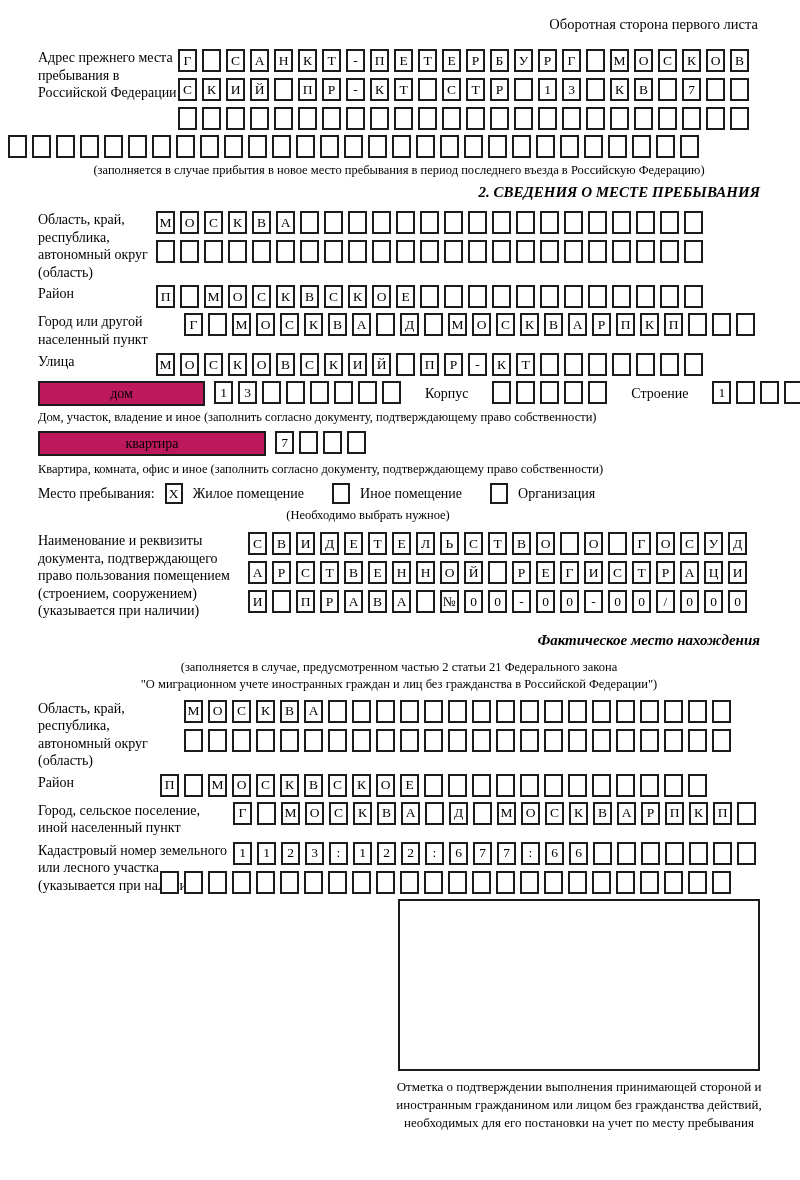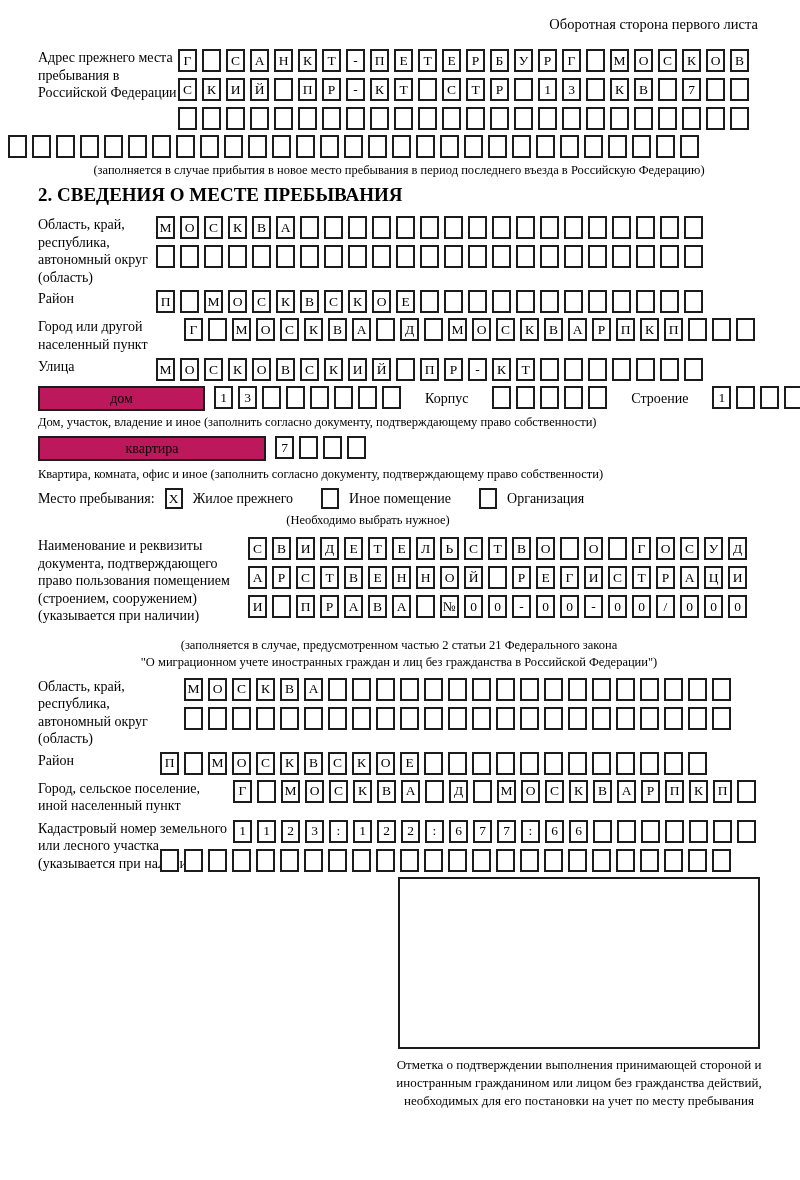--- a/index.html
+++ b/index.html
@@ -35,22 +35,23 @@
     display: inline-flex; align-items: center; justify-content: center;
     font-size: 13.5px; line-height: 1;
     background: #fff; flex: 0 0 auto;
   }
   .full-row { margin-left: -30px; margin-bottom: 4px; }
   .note {
     font-size: 12.5px; line-height: 16px; margin-bottom: 6px;
   }
   .note.center { text-align: center; }
   .section-title {
-    text-align: left; font-weight: bold; font-size: 19px;
+    text-align: right; font-weight: bold; font-size: 15px;
     margin: 4px 0 10px 0;
+    font-style: italic;
   }
   .mb4 { margin-bottom: 4px; }
   .wide-box {
     border: 2px solid #1c1c1c; height: 25px;
     display: inline-flex; align-items: center; justify-content: center;
     font-size: 14px; flex: 0 0 auto; background: #be185d;
   }
   .dom-box { width: 167px; margin-right: 9px; }
   .kv-box { width: 228px; margin-right: 9px; }
   .inline-label { font-size: 14px; line-height: 25px; margin: 0 24px; flex: 0 0 auto; }
@@ -385,21 +386,21 @@
         <span class="cell"></span>
         <span class="cell"></span>
         <span class="cell"></span>
       </div>
   </div>
   <div class="note">Квартира, комната, офис и иное (заполнить согласно документу, подтверждающему право собственности)</div>
 
   <div class="row stay-row">
     <span class="stay-label">Место пребывания:</span>
     <span class="checkbox">X</span>
-    <span class="opt-label">Жилое прежнего</span>
+    <span class="opt-label">Жилое помещение</span>
     <span class="checkbox"></span>
     <span class="opt-label">Иное помещение</span>
     <span class="checkbox"></span>
     <span class="opt-label last">Организация</span>
   </div>
   <div class="note choose-note">(Необходимо выбрать нужное)</div>
 
   <div class="row doc-block">
     <div class="label w210">Наименование и реквизиты документа, подтверждающего право пользования помещением (строением, сооружением) (указывается при наличии)</div>
     <div class="cell-rows">
@@ -468,20 +469,21 @@
           <span class="cell">0</span>
           <span class="cell">0</span>
           <span class="cell">/</span>
           <span class="cell">0</span>
           <span class="cell">0</span>
           <span class="cell">0</span>
         </div>
     </div>
   </div>
 
+  <div class="section-title">Фактическое место нахождения</div>
   <div class="fact-notes">
     <div>(заполняется в случае, предусмотренном частью 2 статьи 21 Федерального закона</div>
     <div>"О миграционном учете иностранных граждан и лиц без гражданства в Российской Федерации")</div>
   </div>
 
   <div class="row mb4">
     <div class="label w146">Область, край, республика, автономный округ (область)</div>
     <div class="cell-rows">
       <div class="cells">
           <span class="cell">М</span>

